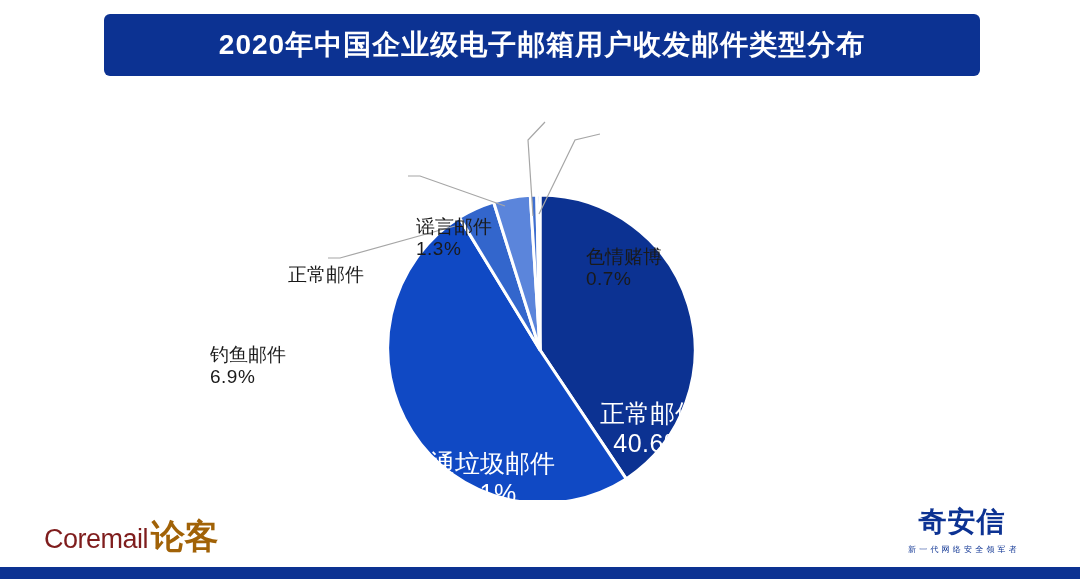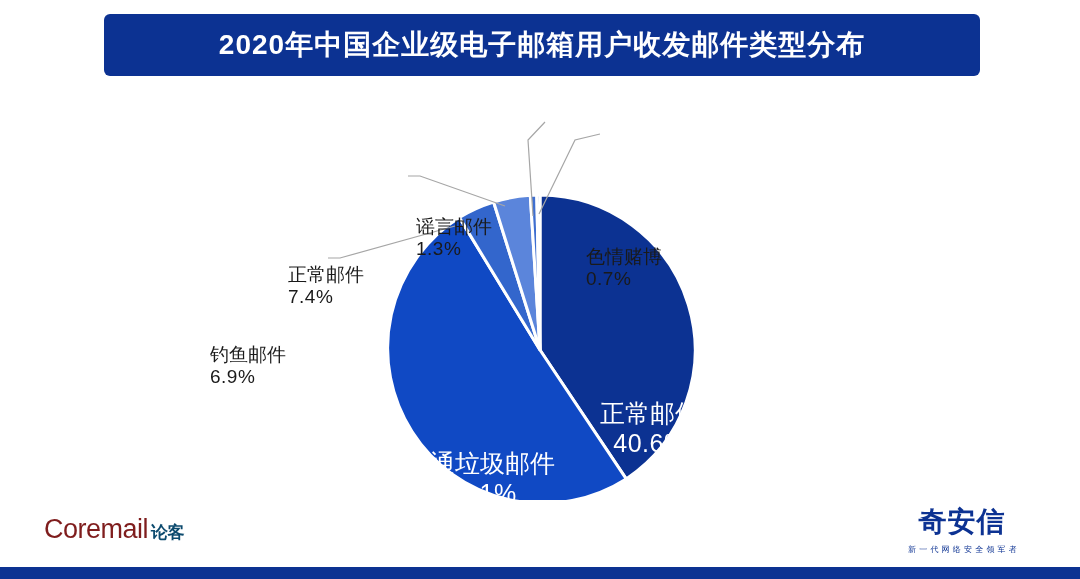--- a/index.html
+++ b/index.html
@@ -95,24 +95,24 @@
     position: absolute;
     left: 44px;
     top: 514px;
     display: flex;
     align-items: baseline;
     font-size: 27px;
     letter-spacing: -0.5px;
   }
   .brand-core { color: #7f1d1d; font-weight: 500; }
   .brand-cn {
-    color: #0c4a6e;
+    color: #a16207;
     font-weight: bold;
     margin-left: 3px;
-    font-size: 17px;
+    font-size: 34px;
   }
 
   .footer-right {
     position: absolute;
     right: 30px;
     top: 505px;
     width: 180px;
     height: 56px;
   }
   .qax-row {
@@ -182,21 +182,20 @@
       <span class="pct">1.3%</span>
     </div>
 
     <div class="callout" id="callout-porn">
       <span class="name">色情赌博</span>
       <span class="pct">0.7%</span>
     </div>
 
     <div class="callout" id="callout-virus">
       <span class="name">正常邮件</span>
-      <span class="pct">7.4%</span>
     </div>
 
     <div class="callout" id="callout-phishing">
       <span class="name">钓鱼邮件</span>
       <span class="pct">6.9%</span>
     </div>
 
     <div class="inlabel" id="inlabel-normal">
       <span class="name">正常邮件</span>
       <span class="pct">40.6%</span>

